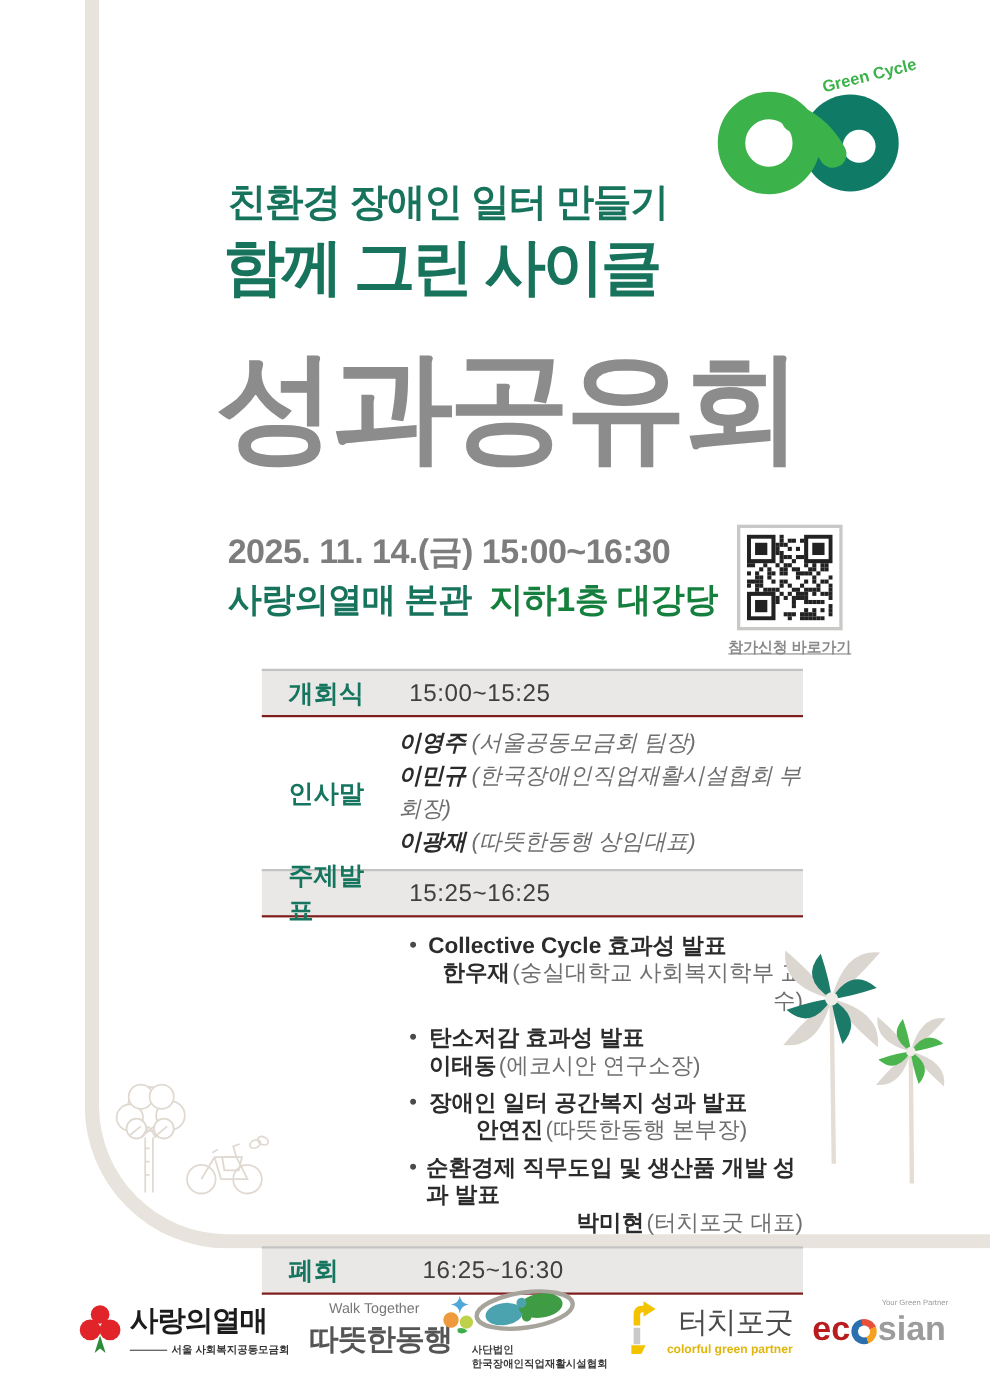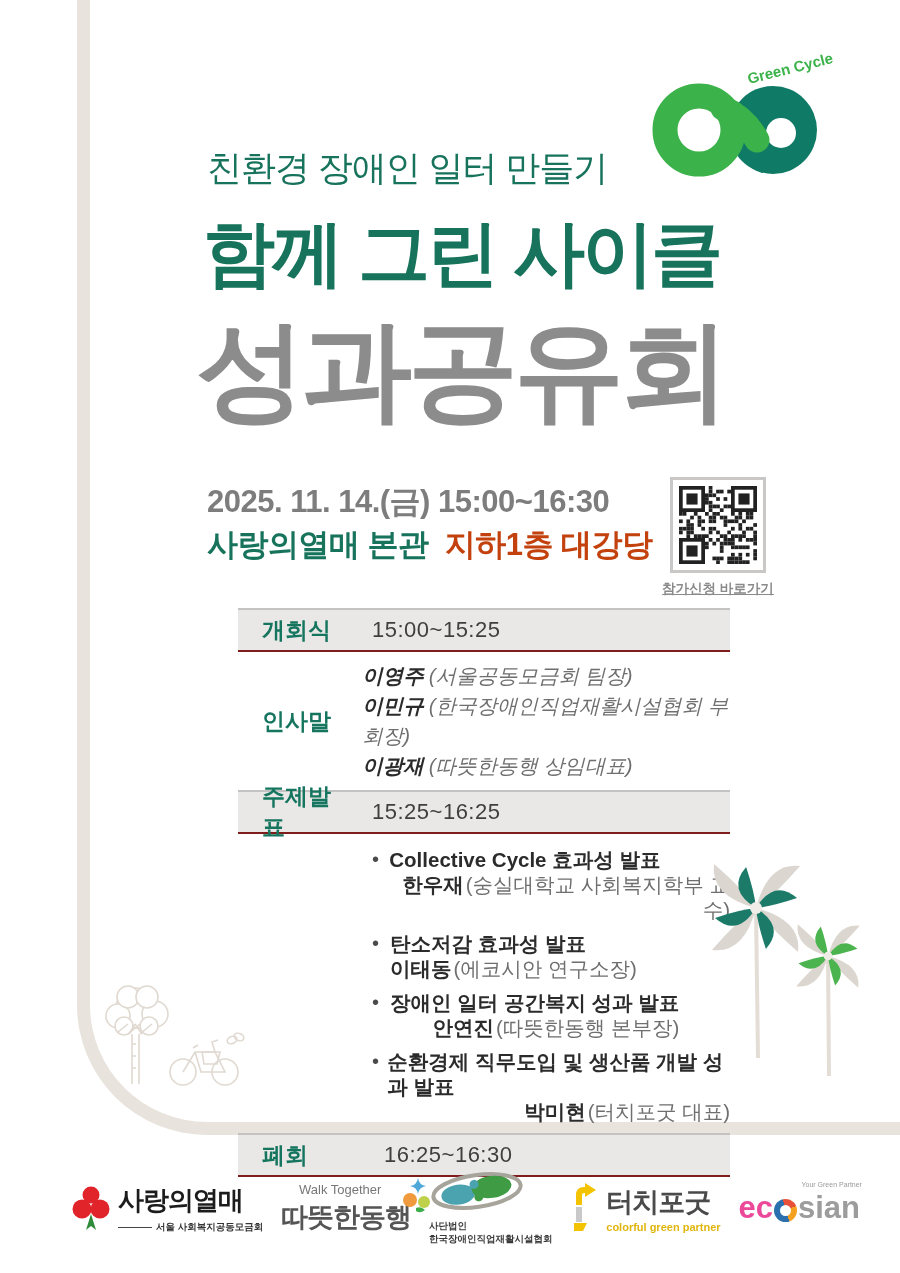--- a/index.html
+++ b/index.html
@@ -8,34 +8,34 @@
 
   
   .frame{position:absolute;left:77px;top:-40px;width:860px;height:1162px;
          border-left:13px solid #E8E3DD;border-bottom:13px solid #E8E3DD;
          border-bottom-left-radius:130px;}
 
   
   .gc-logo{position:absolute;left:645px;top:48px;width:195px;height:132px;}
 
   
-  .subtitle{position:absolute;left:207px;top:145px;font-size:35px;font-weight:400;
+  .subtitle{position:absolute;left:207px;top:160px;font-size:35px;font-weight:700;
             color:#17735C;letter-spacing:-1px;white-space:nowrap;}
-  .title-green{position:absolute;left:203px;top:206px;font-size:72px;font-weight:900;
+  .title-green{position:absolute;left:203px;top:206px;font-size:56px;font-weight:900;
                color:#17735C;letter-spacing:-3px;white-space:nowrap;}
   .title-gray{position:absolute;left:196px;top:298px;font-size:110px;font-weight:900;
               color:#8C8C8C;letter-spacing:-4px;white-space:nowrap;line-height:1.3;}
 
   
   .dateline{position:absolute;left:207px;top:481px;font-size:31px;font-weight:800;
             color:#7D7D7D;letter-spacing:-0.5px;white-space:nowrap;}
   .venueline{position:absolute;left:207px;top:524px;font-size:31px;font-weight:800;
              letter-spacing:-0.5px;white-space:nowrap;}
   .venueline .hl{color:#17735C;}
-  .venueline .rest{color:#c2410c;margin-left:8px;}
+  .venueline .rest{color:#15803d;margin-left:8px;}
 
   
   .qr-block{position:absolute;left:660px;top:477px;width:116px;text-align:center;}
   .qr-box{width:78px;height:78px;margin:0 auto;background:#fff;border:3px solid #C9C8C6;
           padding:6px;}
   .qr-box svg{display:block;width:78px;height:78px;}
   .qr-caption{margin-top:7px;font-size:13.5px;font-weight:800;color:#8A8A8A;white-space:nowrap;text-decoration:underline;}
 
   
   .schedule{position:absolute;left:238px;top:608px;width:492px;}
@@ -69,26 +69,26 @@
   .chest-dash{display:inline-block;width:34px;border-top:1.5px solid #444;margin-right:4px;}
   .walk{position:relative;}
   .walk-top{font-size:13px;color:#777;margin-bottom:2px;margin-left:18px;}
   .walk-title{font-size:27px;font-weight:900;color:#555;letter-spacing:-1px;}
   .walk-icon{position:absolute;right:-26px;top:-6px;}
   .assoc{display:block;text-align:left;}
   .assoc-sub1{font-size:9.5px;font-weight:800;color:#3A3A3A;margin-top:4px;}
   .assoc-sub2{font-size:9.5px;font-weight:800;color:#3A3A3A;}
   .touch{display:flex;align-items:center;}
   .touch-text{margin-left:6px;}
-  .touch-title{font-size:27px;font-weight:700;color:#4A4A4A;letter-spacing:-1px;}
+  .touch-title{font-size:27px;font-weight:400;color:#4A4A4A;letter-spacing:-1px;text-align:right;}
   .touch-sub{font-size:11px;font-weight:700;color:#E0B60E;margin-top:1px;}
   .ecosian{position:relative;display:block;}
   .eco-top{position:absolute;right:-2px;top:-9px;font-size:7px;color:#9A9A9A;white-space:nowrap;}
   .eco-word{font-size:31px;font-weight:700;letter-spacing:0;display:flex;align-items:center;}
-  .eco-pre{color:#ec4899;}
+  .eco-pre{color:#b91c1c;}
   .eco-post{color:#9C9C9C;}
   .eco-o{position:relative;display:inline-block;width:23px;height:23px;border-radius:50%;
          margin:4px 1px 0 1px;
          background:conic-gradient(from 160deg,#2C6FAE 0 52%,#E8503A 52% 74%,#F5A01E 74% 100%);}
   .eco-o::after{content:"";position:absolute;left:6px;top:6px;width:11px;height:11px;
                 border-radius:50%;background:#fff;}
 </style>
 </head>
 <body>
 

